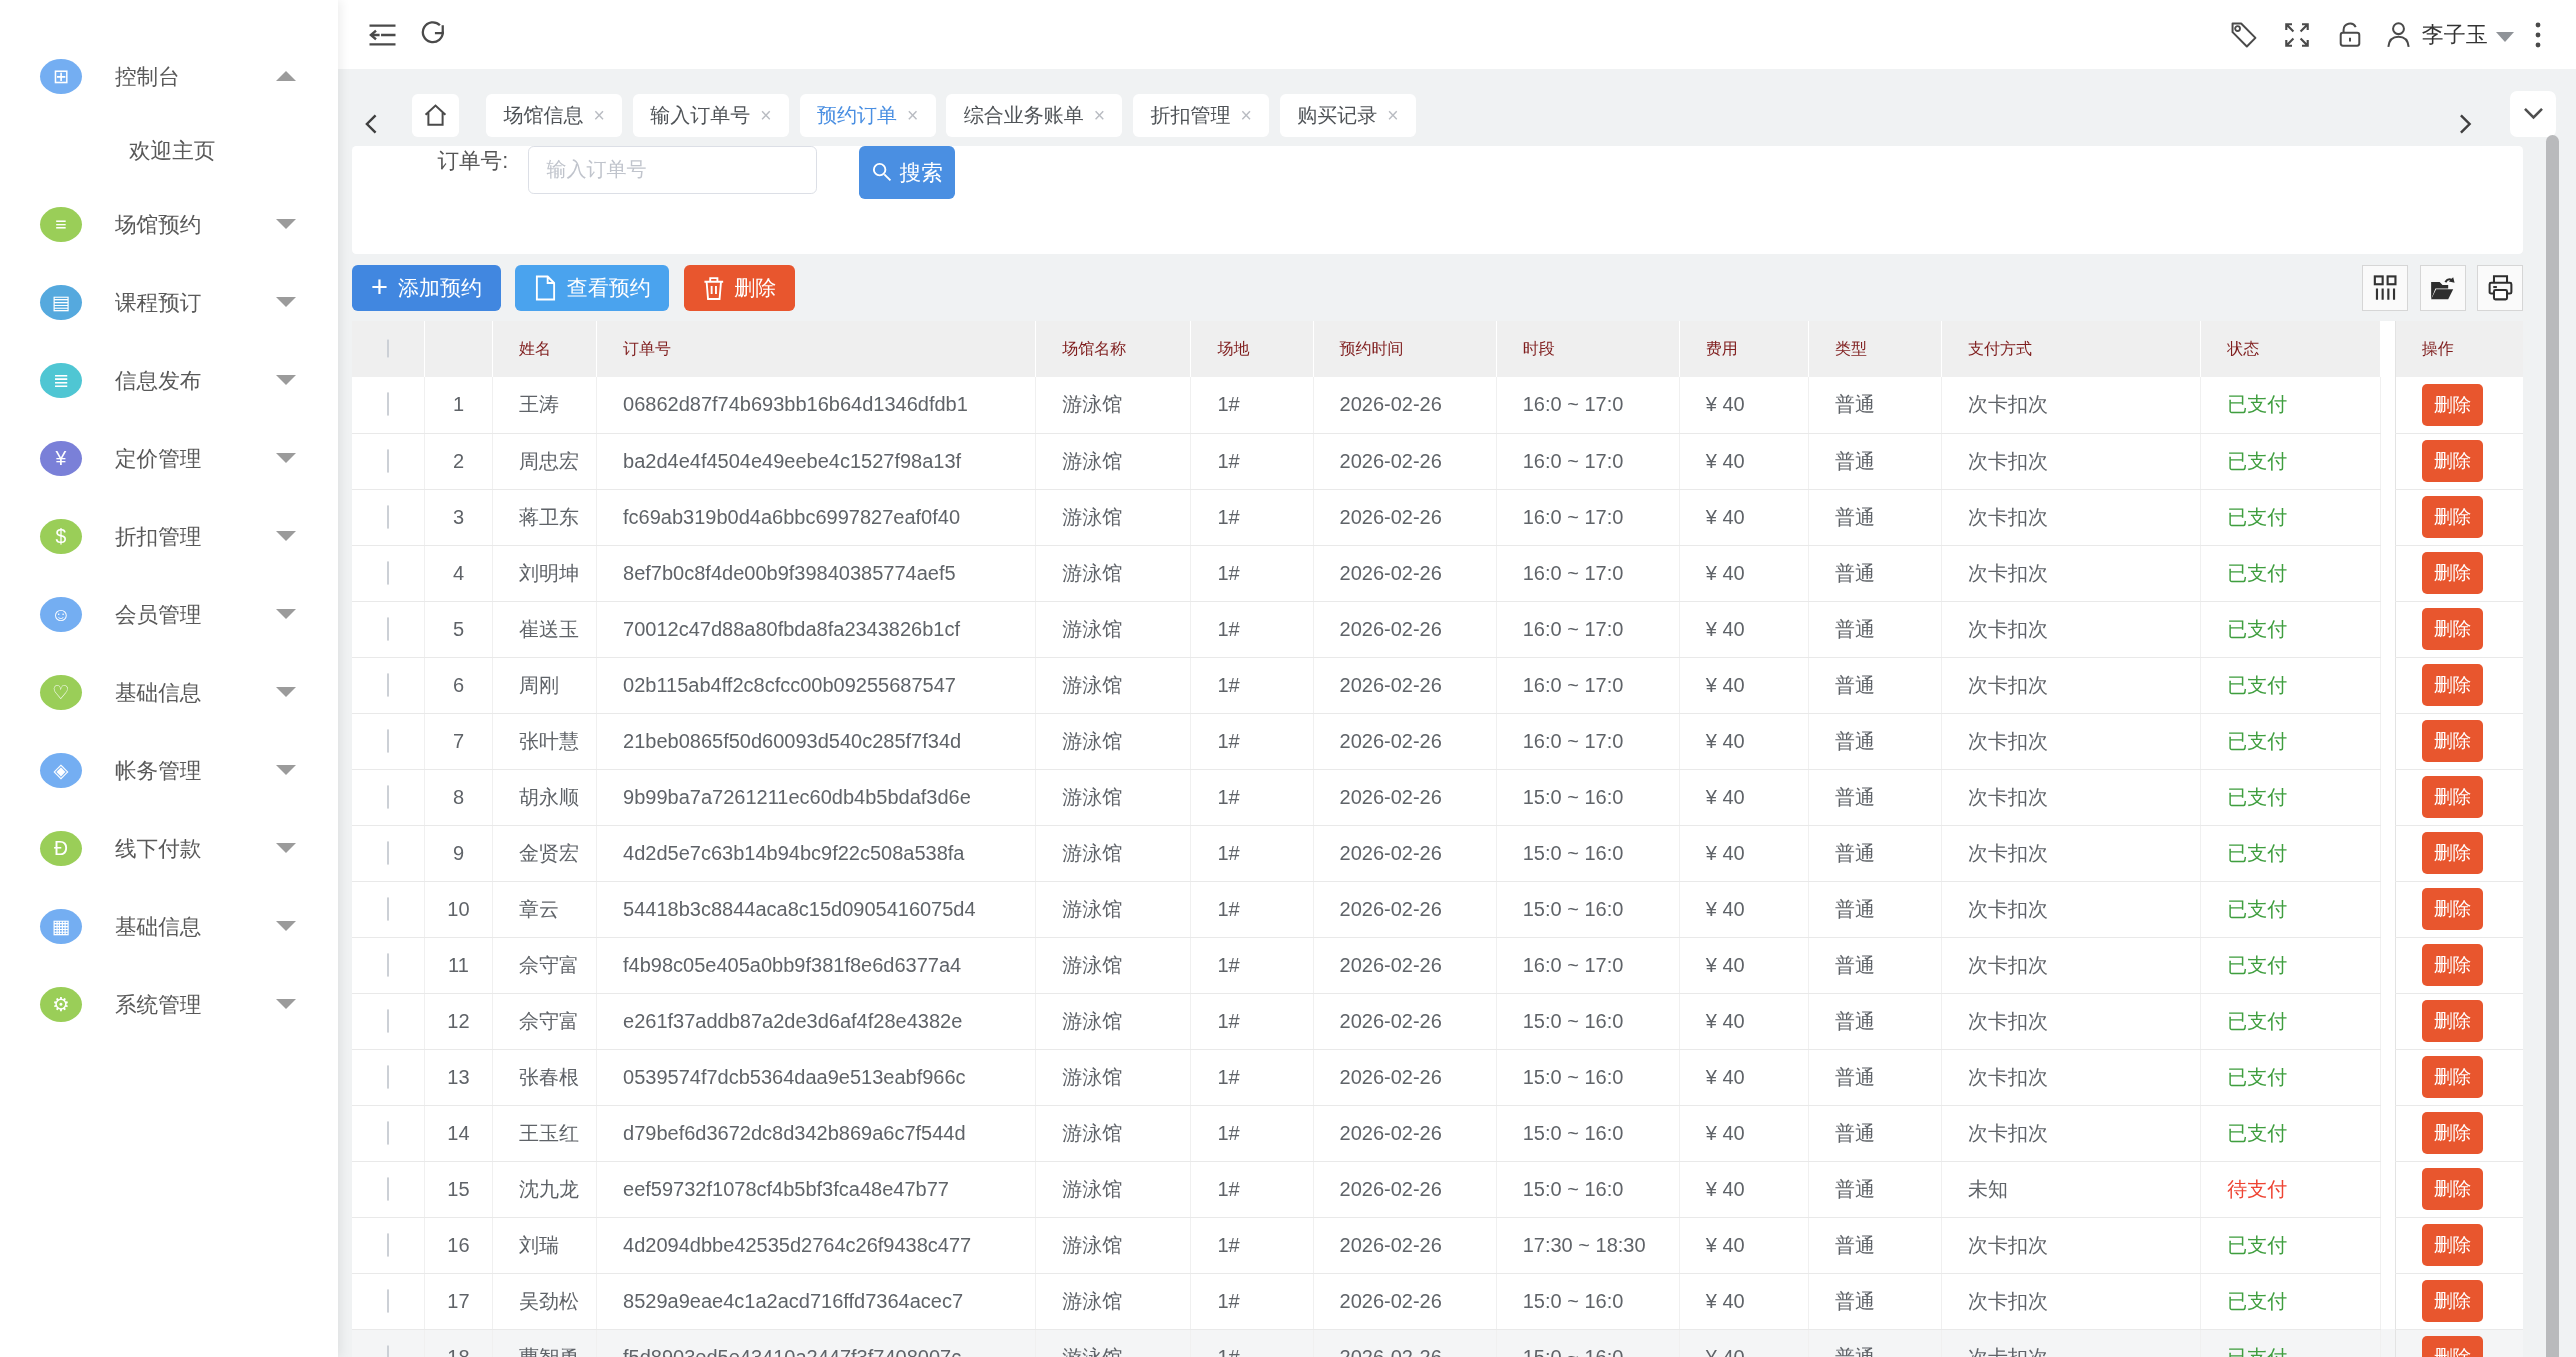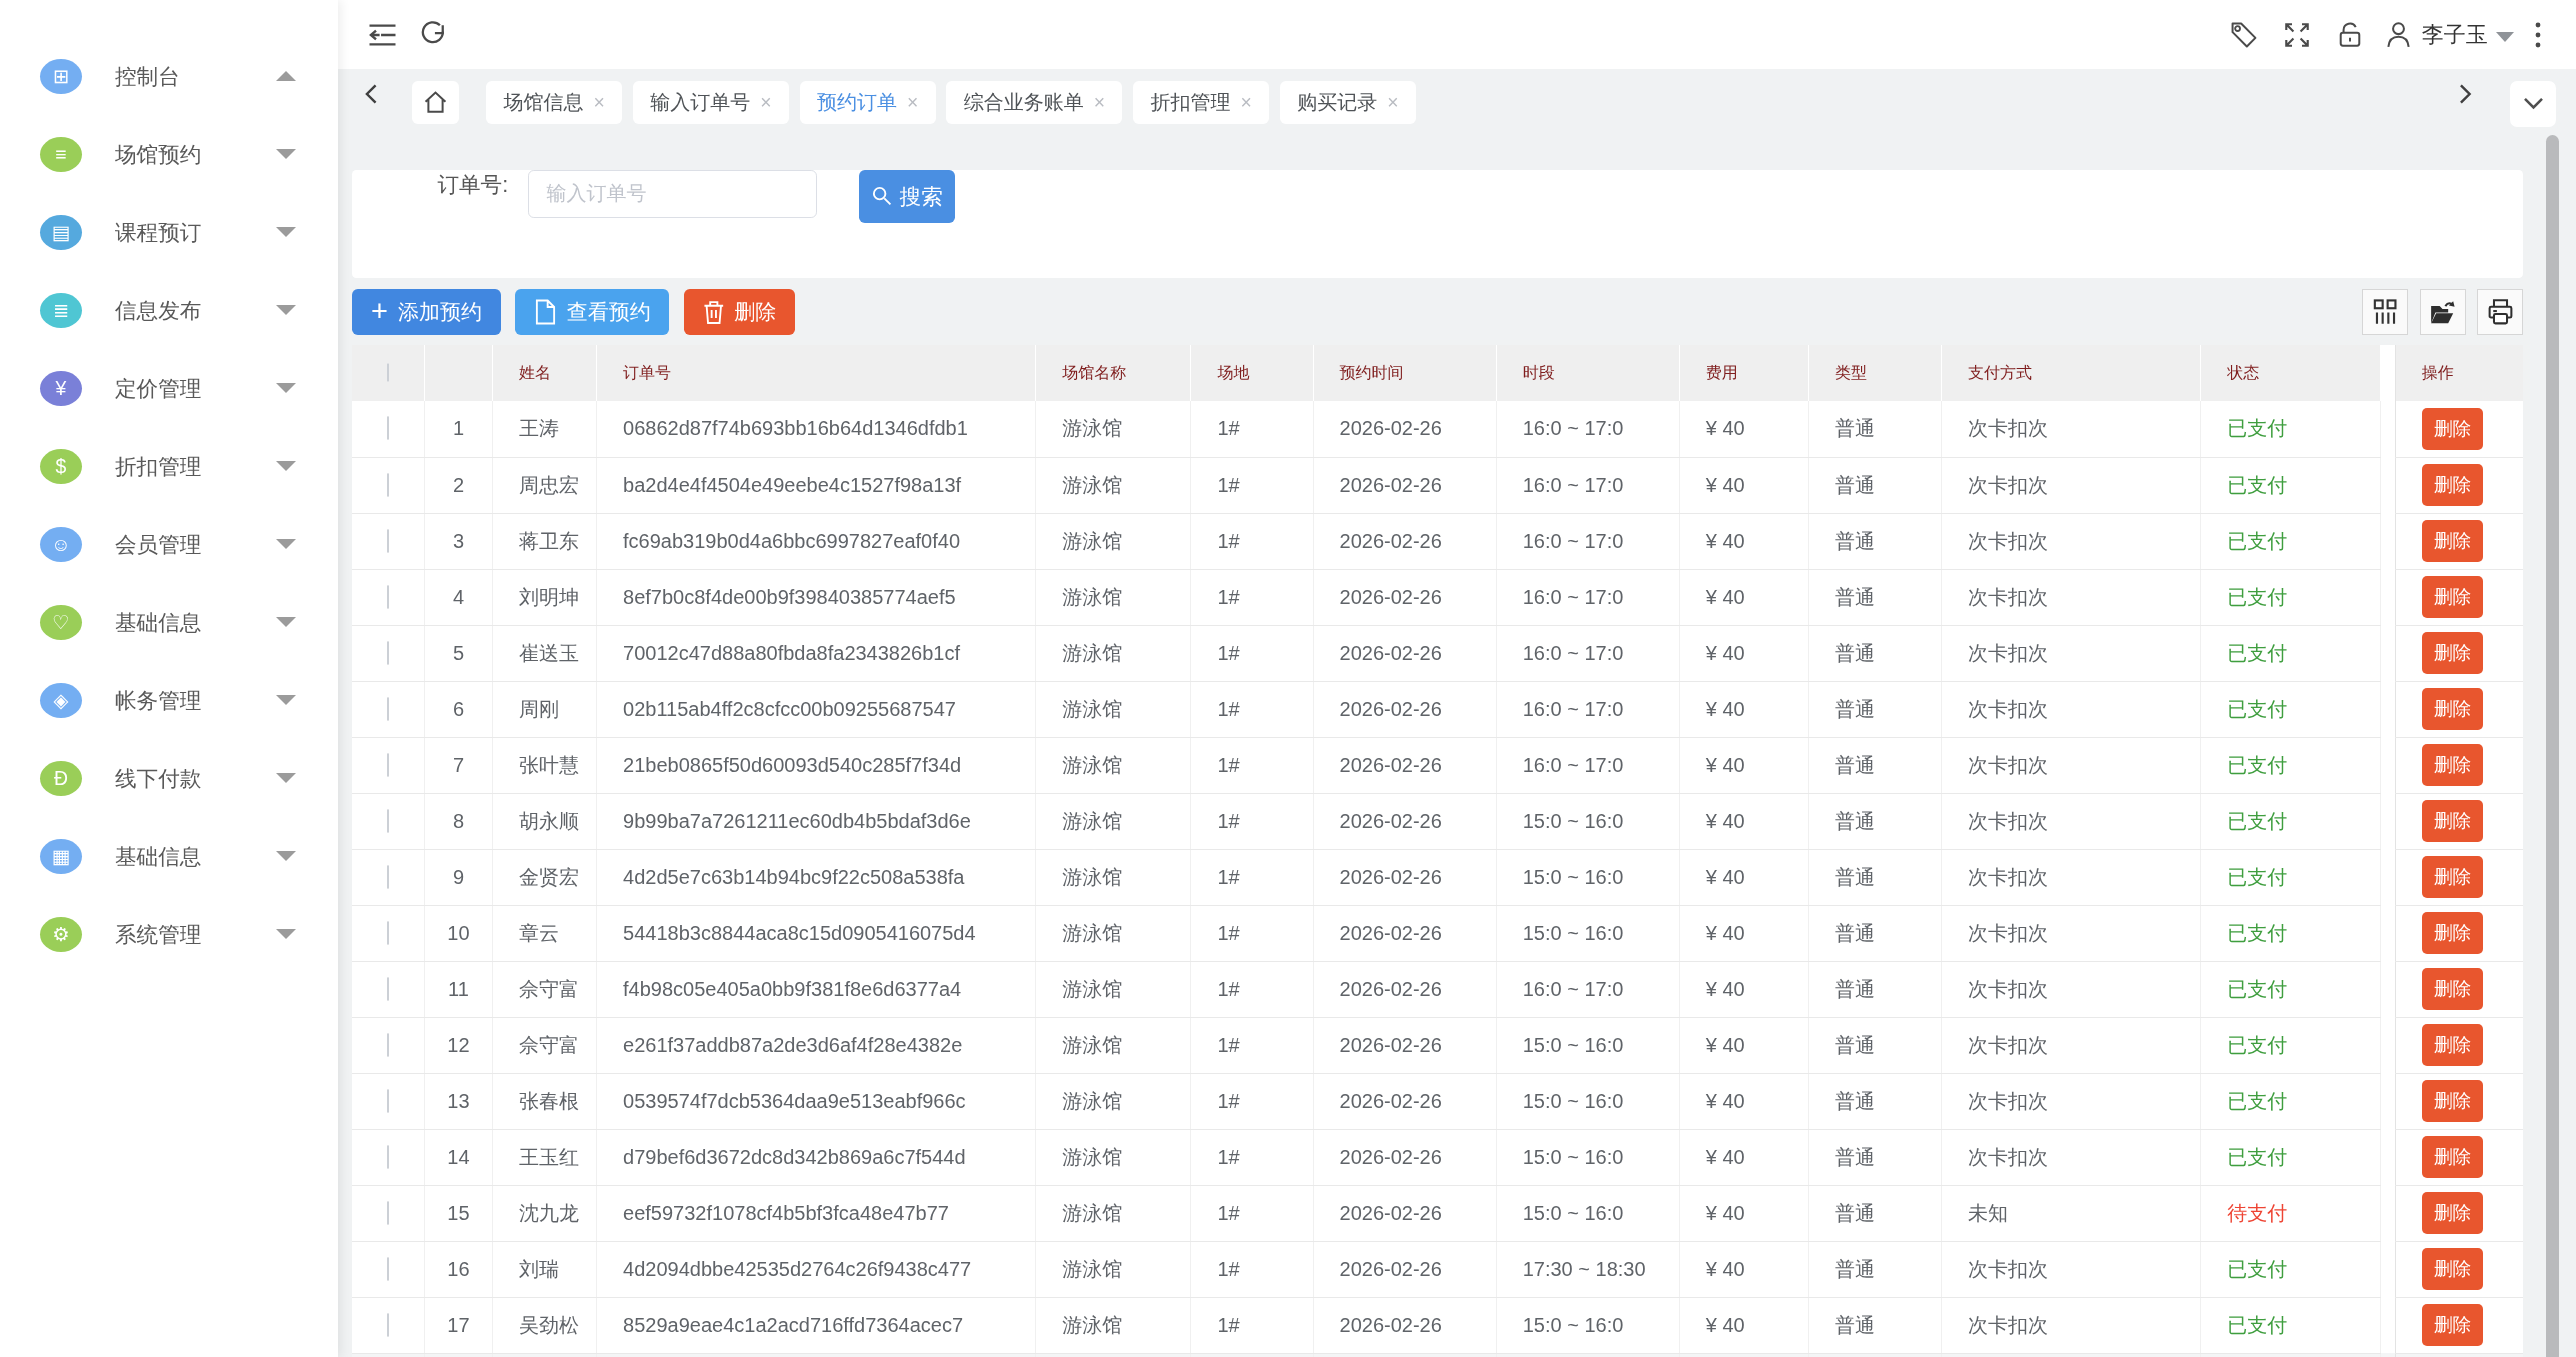--- a/index.html
+++ b/index.html
@@ -21,21 +21,21 @@
   .sub-item{height:70px;display:flex;align-items:center;padding-left:129px;font-size:21.6px;color:#595959;cursor:pointer;}
   
   .main{flex:1;display:flex;flex-direction:column;position:relative;min-width:0;border-radius:25px;}
   .topbar{height:69px;background:#fff;display:flex;align-items:center;padding:0 21.6px 0 18.7px;}
   .tb-icon{display:flex;align-items:center;justify-content:center;margin:0 11.5px;cursor:pointer;}
   .tb-spacer{flex:1;}
   .user{display:flex;align-items:center;gap:8.6px;font-size:22px;color:#333;cursor:pointer;margin:0 7.2px;}
   .caret-sm{width:0;height:0;border-left:9.3px solid transparent;border-right:9.3px solid transparent;
     border-top:10.8px solid #8f9398;margin-top:4.3px;}
   
-  .tabbar{height:68px;background:#f0f2f3;display:flex;align-items:flex-start;padding:12px 20px;gap:27px;}
+  .tabbar{height:68px;background:#f0f2f3;display:flex;align-items:flex-end;padding:0 20px;gap:27px;}
   .tab{height:43px;background:#fff;border-radius:5.8px;display:flex;align-items:center;
     padding:0 17.3px;font-size:20px;color:#4f5357;gap:10px;cursor:pointer;flex-shrink:0;}
   .tab.home{width:47px;padding:0;justify-content:center;}
   .tab.active .tab-label{color:#4a8fe2;}
   .tab-close{color:#b9bcc2;font-size:19.4px;}
   .tab-spacer{flex:1;}
   .tab-btn{width:46px;height:46px;background:#fff;border-radius:7.2px;display:flex;
     align-items:center;justify-content:center;cursor:pointer;}
   
   .content{flex:1;display:flex;flex-direction:column;min-height:0;}
@@ -84,20 +84,21 @@
 
 <div class="page">
 
   <aside class="sidebar">
     <nav class="menu">
         <div class="menu-item">
           <span class="menu-icon" style="background:#74aef2">⊞</span>
           <span class="menu-label">控制台</span>
           <span class="caret up"></span>
         </div>
+        <div class="sub-item">欢迎主页</div>
         <div class="menu-item">
           <span class="menu-icon" style="background:#9ace58">≡</span>
           <span class="menu-label">场馆预约</span>
           <span class="caret down"></span>
         </div>
         <div class="menu-item">
           <span class="menu-icon" style="background:#55a9de">▤</span>
           <span class="menu-label">课程预订</span>
           <span class="caret down"></span>
         </div>

